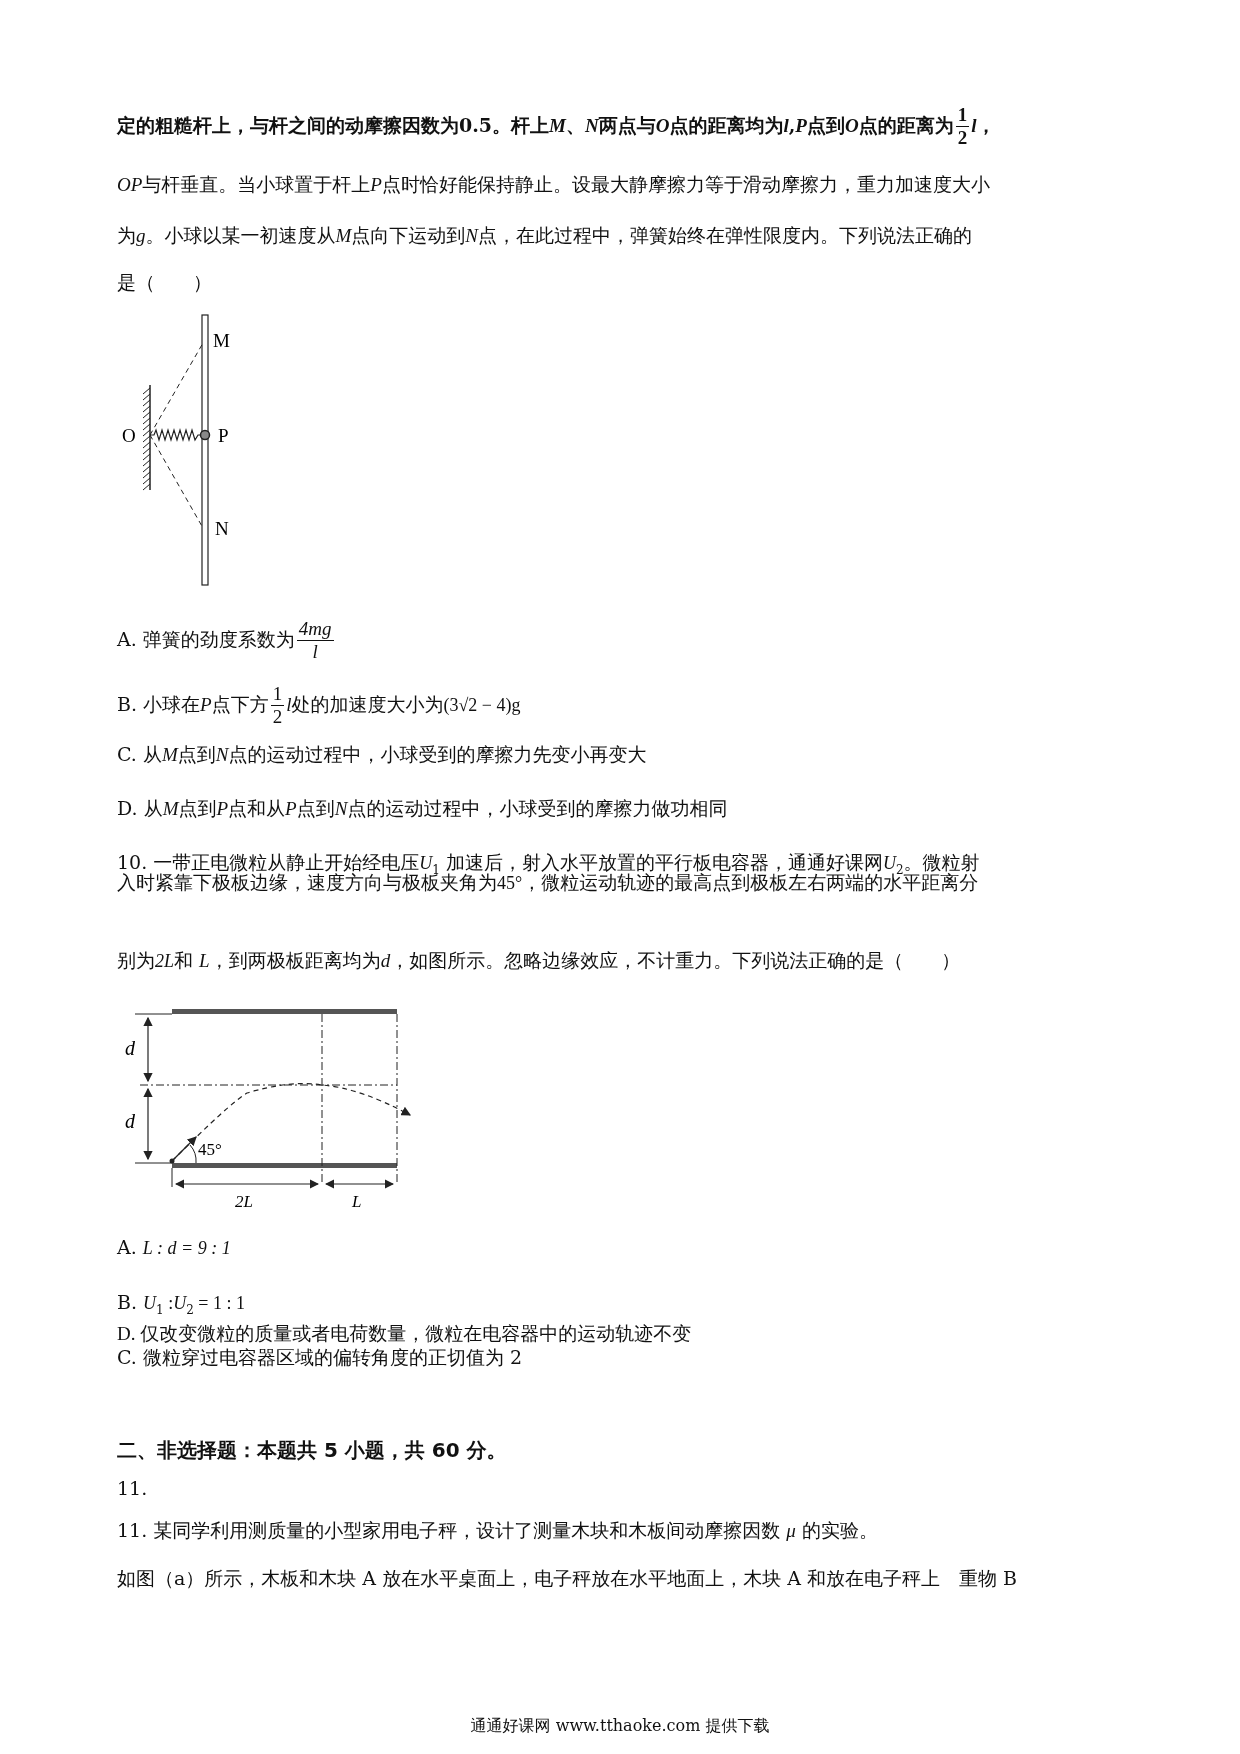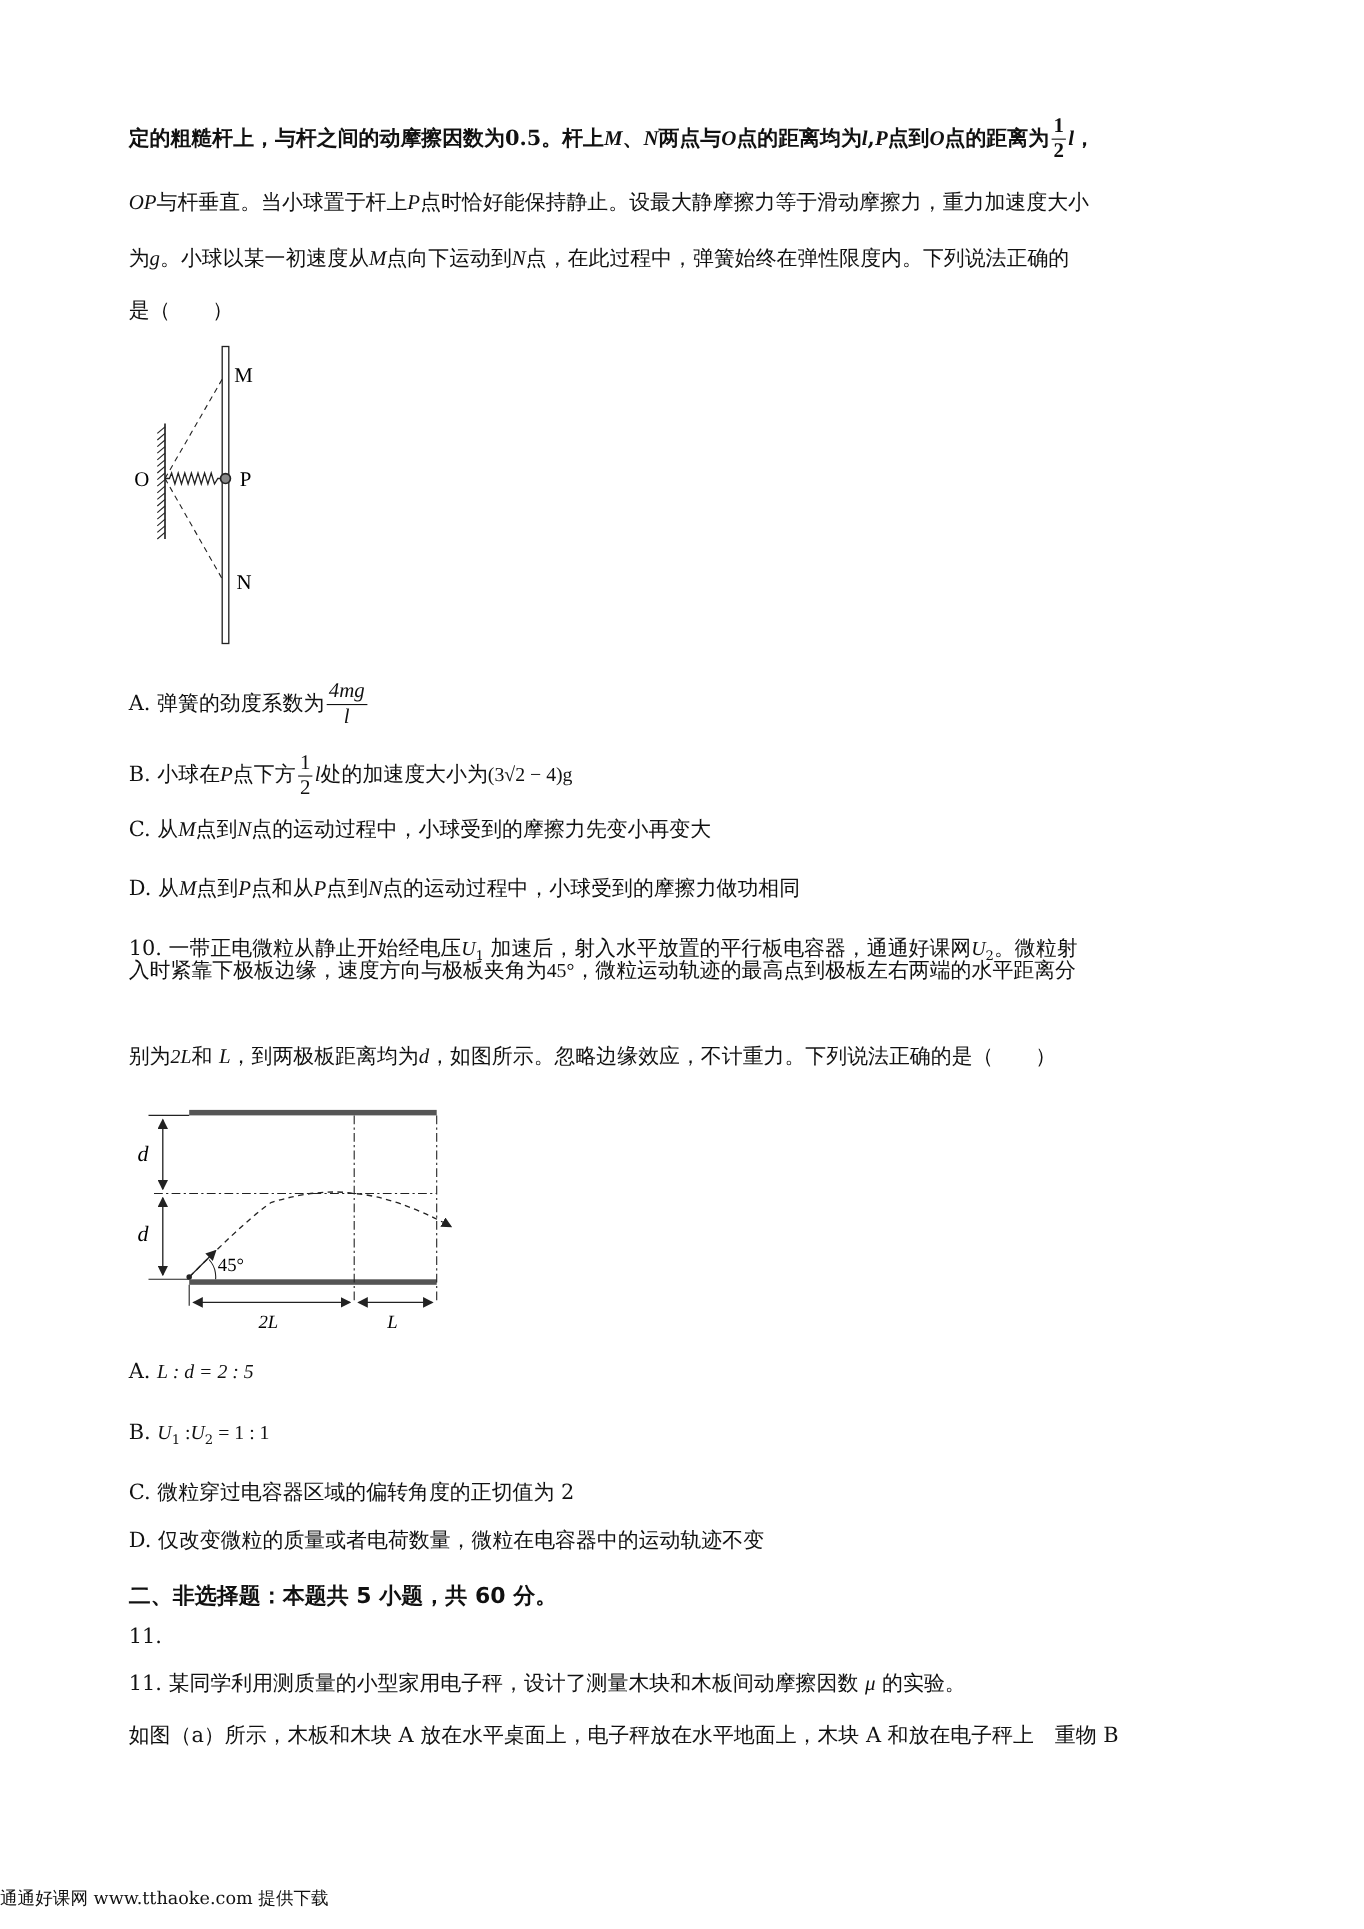--- a/index.html
+++ b/index.html
@@ -16,21 +16,21 @@
   .frac {
     display: inline-block; vertical-align: middle; text-align: center;
     font-family: "Liberation Serif", serif; margin: 0 2px;
   }
   .frac .num { display: block; border-bottom: 1px solid #111; padding: 0 2px; line-height: 22px; }
   .frac .den { display: block; line-height: 22px; }
   .big { font-family: "Liberation Serif", serif; font-size: 18px; }
   sub { font-size: 12px; }
   .heading { font-weight: bold; font-family: "DejaVu Sans", "Liberation Sans", sans-serif; font-size: 20px; }
   .footer {
-    position: absolute; top: 1716px; left: 0; width: 1240px; 
+    position: absolute; top: 1716px; left: 0; width: 1240px; text-align: center;
     font-size: 16px;
   }
   svg { position: absolute; }
   .svgtext { font-family: "Liberation Serif", serif; }
 </style>
 </head>
 <body>
 
 <div class="line" style="top:104px;font-weight:bold;">
   <span>定的粗糙杆上，与杆之间的动摩擦因数为0.5。杆上</span><span class="it">M</span><span>、</span><span class="it">N</span><span>两点与</span><span class="it">O</span><span>点的距离均为</span><span class="it">l</span><span>,</span><span class="it">P</span><span>点到</span><span class="it">O</span><span>点的距离为</span><span class="frac"><span class="num">1</span><span class="den">2</span></span><span class="it">l</span><span>，</span>
@@ -152,34 +152,34 @@
   <text class="svgtext" x="98" y="170" font-size="17">45°</text>
 
   <line x1="76" y1="199" x2="218" y2="199" stroke="#222" stroke-width="1.2" marker-start="url(#arrs)" marker-end="url(#arr)"></line>
   <line x1="226" y1="199" x2="293" y2="199" stroke="#222" stroke-width="1.2" marker-start="url(#arrs)" marker-end="url(#arr)"></line>
   <text class="svgtext" x="135" y="222" font-size="17" font-style="italic">2L</text>
   <text class="svgtext" x="252" y="222" font-size="17" font-style="italic">L</text>
 </svg>
 
 <div class="line" style="top:1235px;">
   <span>A.</span>
-  <span class="it big">L : d = 2 : 5</span>
+  <span class="it big">L : d = 9 : 1</span>
 </div>
 
 <div class="line" style="top:1290px;">
   <span>B.</span>
   <span class="it big">U</span><sub>1</sub><span class="big"> :</span><span class="it big">U</span><sub>2</sub><span class="big"> = 1 : 1</span>
 </div>
 
 <div class="line" style="top:1345px;">
   <span>C.</span>
   <span>微粒穿过电容器区域的偏转角度的正切值为 2</span>
 </div>
 
-<div class="line" style="top:1388px;">
+<div class="line" style="top:1322px;font-family:Liberation Serif, serif;">
   <span>D.</span>
   <span>仅改变微粒的质量或者电荷数量，微粒在电容器中的运动轨迹不变</span>
 </div>
 
 <div class="line heading" style="top:1438px;">二、非选择题：本题共 5 小题，共 60 分。</div>
 <div class="line" style="top:1476px;">11.</div>
 
 <div class="line" style="top:1518px;">
   <span>11. 某同学利用测质量的小型家用电子秤，设计了测量木块和木板间动摩擦因数</span>
   <span class="it">μ</span>

